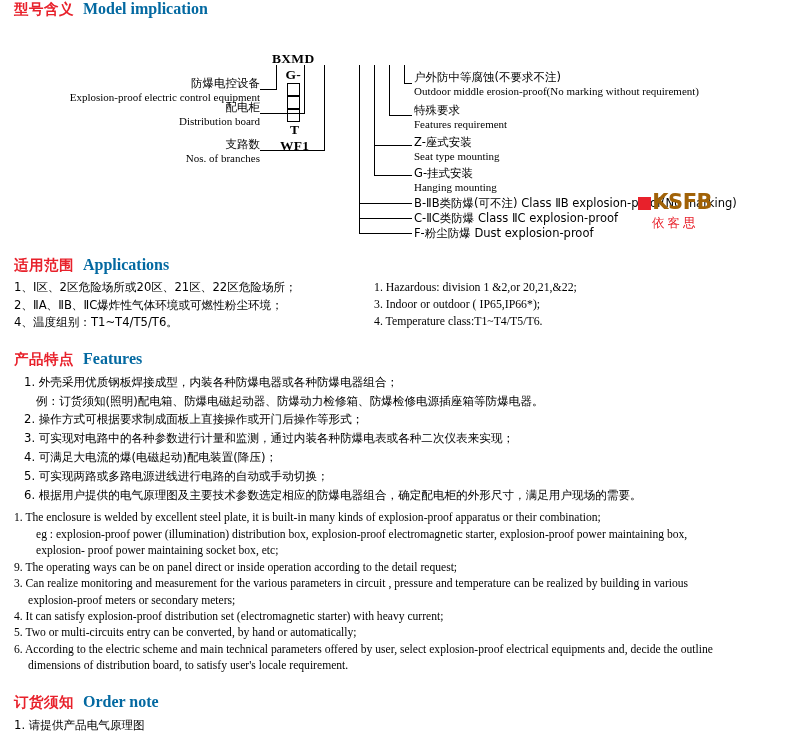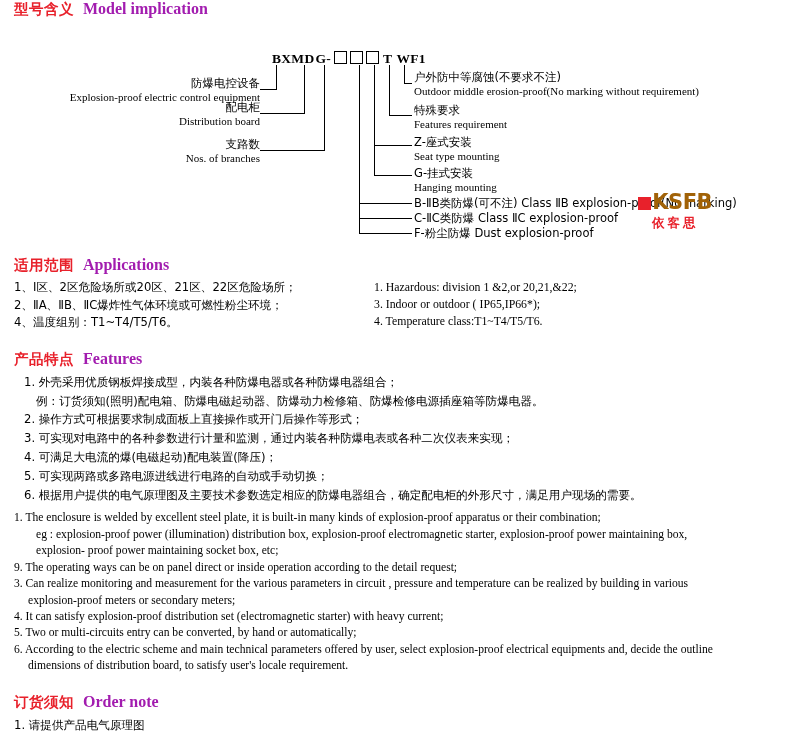--- a/index.html
+++ b/index.html
@@ -21,30 +21,30 @@
     display: flex; align-items: baseline; gap: 9px;
     margin: 0 0 4px 0;
   }
   .sec-head .cn {
     font-family: "DejaVu Sans", sans-serif;
     font-size: 14.5px; font-weight: bold; color: #e8212b;
     letter-spacing: 0.5px;
   }
   .sec-head .en {
     font-family: "Liberation Serif", serif;
-    font-size: 16px; font-weight: bold; color: #a21caf;
+    font-size: 16px; font-weight: bold; color: #0369a1;
   }
 
   
   .diagram { position: relative; height: 205px; margin-top: 2px; }
   .code-row {
     position: absolute; left: 258px; top: 28px;
-    display: flex; align-items: flex-start;
-    font-family: "Liberation Serif", serif;
-    font-size: 13.5px; font-weight: bold; letter-spacing: 0.3px;
+    display: flex; align-items: center;
+    font-family: "Liberation Serif", serif;
+    font-size: 13.5px; font-weight: bold; letter-spacing: 0.3px; flex-direction: column;
   }
   .code-row .seg { margin-right: 1px; }
   .box {
     display: inline-block; width: 13px; height: 13px;
     border: 1px solid #000; margin: 0 1.5px;
     vertical-align: middle;
   }
 
   .lbl {
     position: absolute;
@@ -70,21 +70,21 @@
     font-family: "DejaVu Sans", sans-serif;
     font-size: 21px; font-weight: bold; color: #a16207;
     letter-spacing: -0.5px;
   }
   .logo .mark .sq {
     display: inline-block; width: 13px; height: 13px;
     background: #e8212b; margin-right: 1px; vertical-align: -1px;
   }
   .logo .sub {
     font-family: "DejaVu Sans", sans-serif;
-    font-size: 12.5px; font-weight: bold; color: #e8212b;
+    font-size: 12.5px; font-weight: normal; color: #e8212b;
     letter-spacing: 3px; margin-top: 1px;
   }
 
   
   .cols { display: flex; gap: 18px; }
   .col { width: 50%; }
   .cn-line {
     font-family: "DejaVu Sans", sans-serif;
     font-size: 11.6px; line-height: 1.52;
   }

